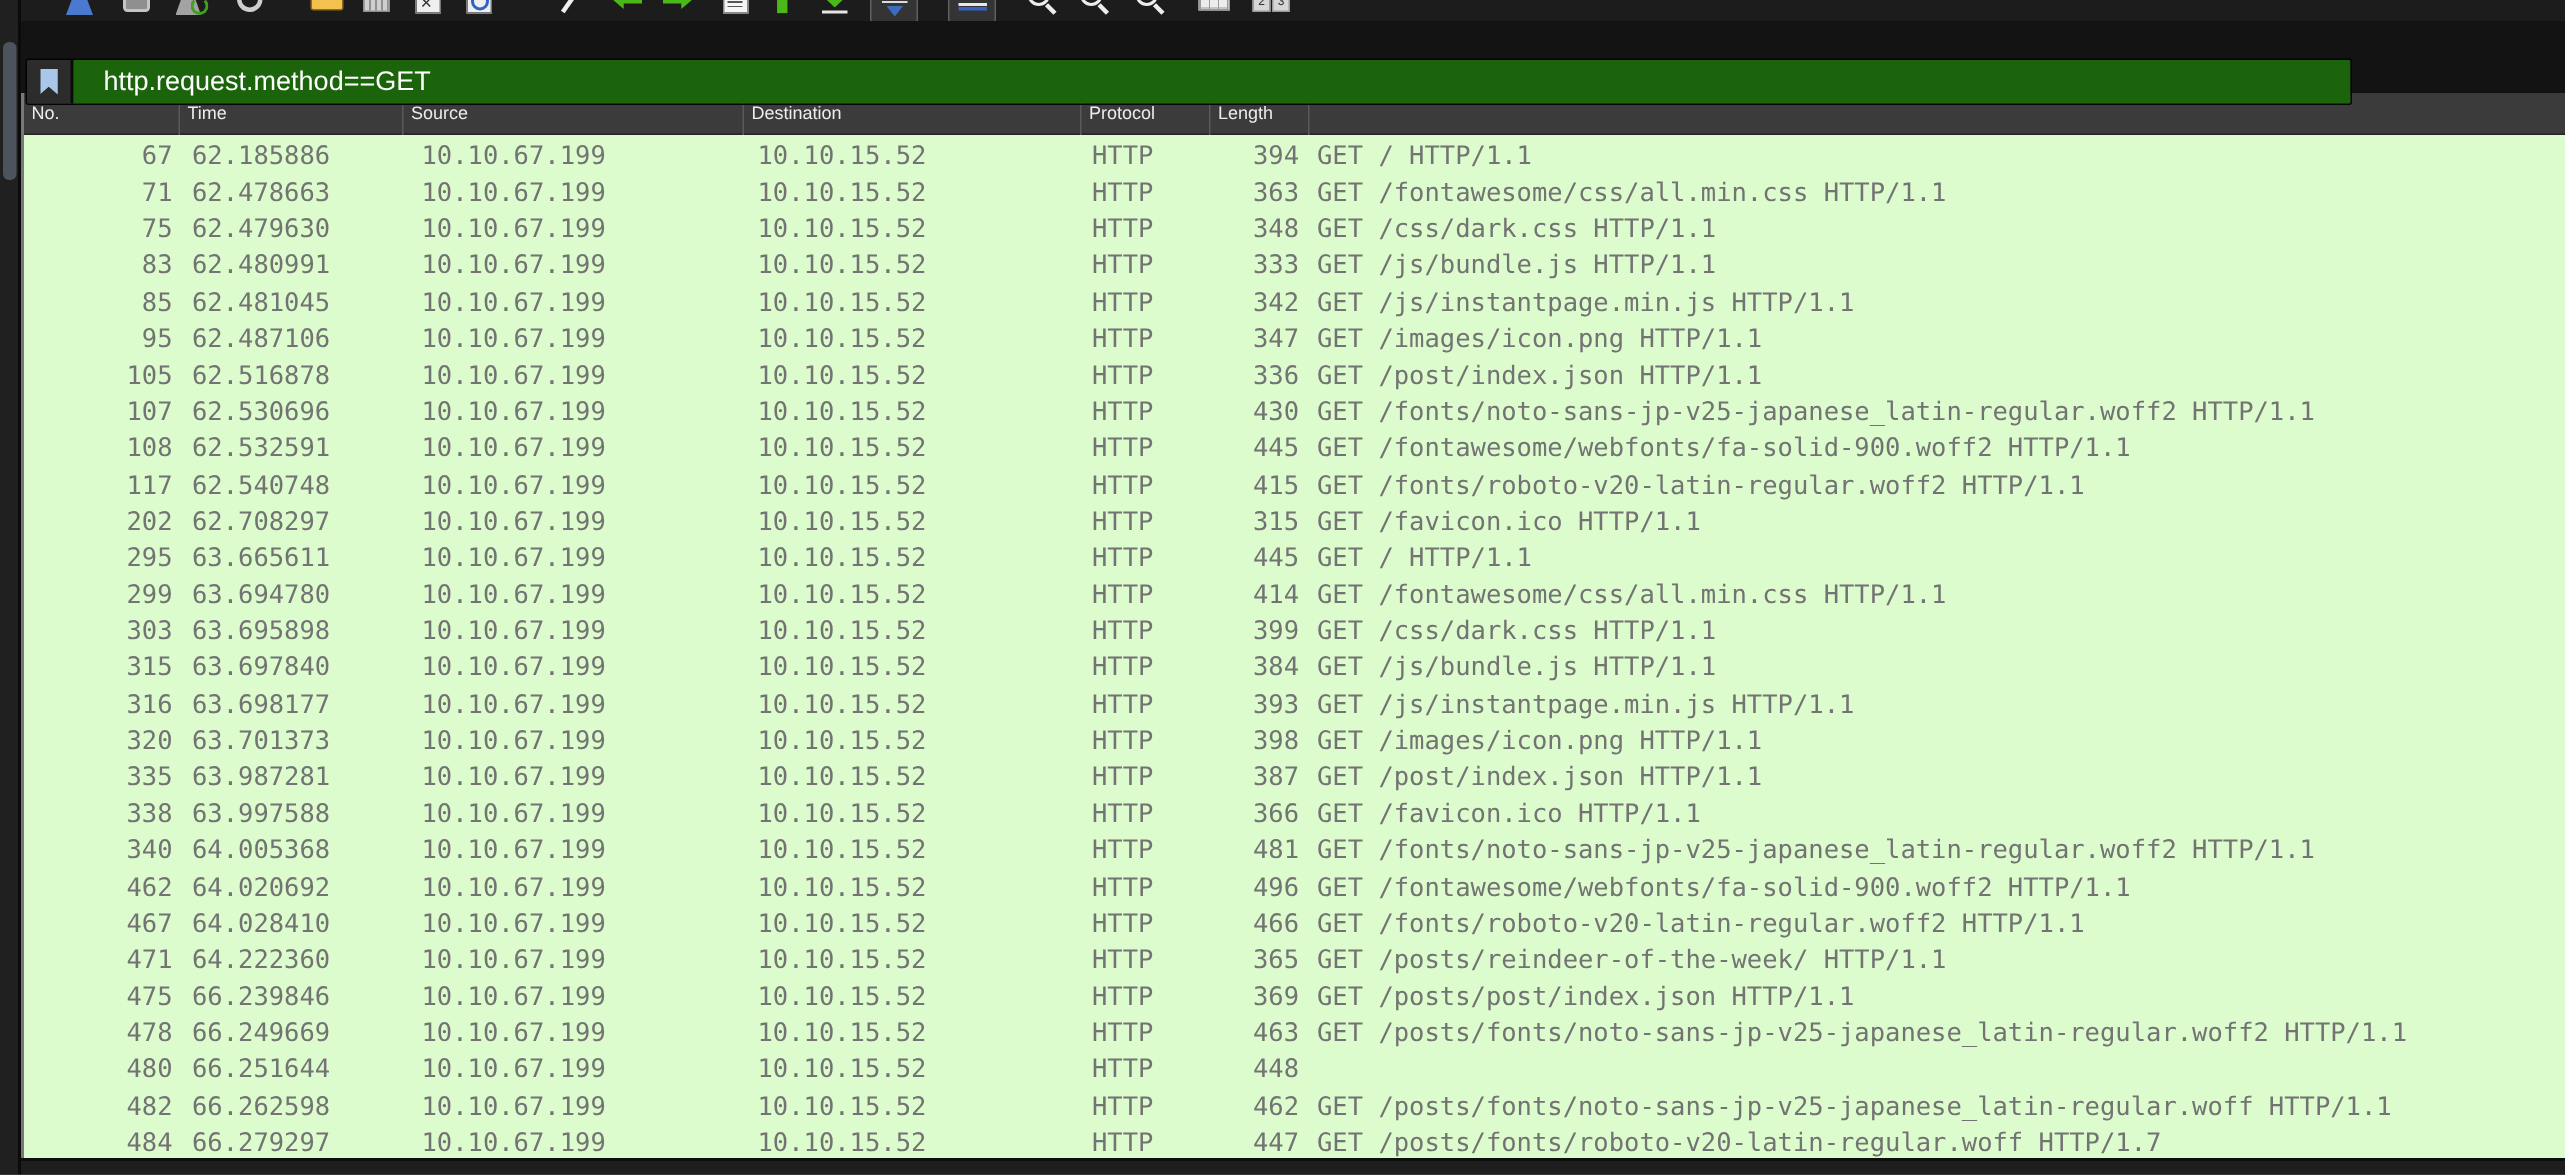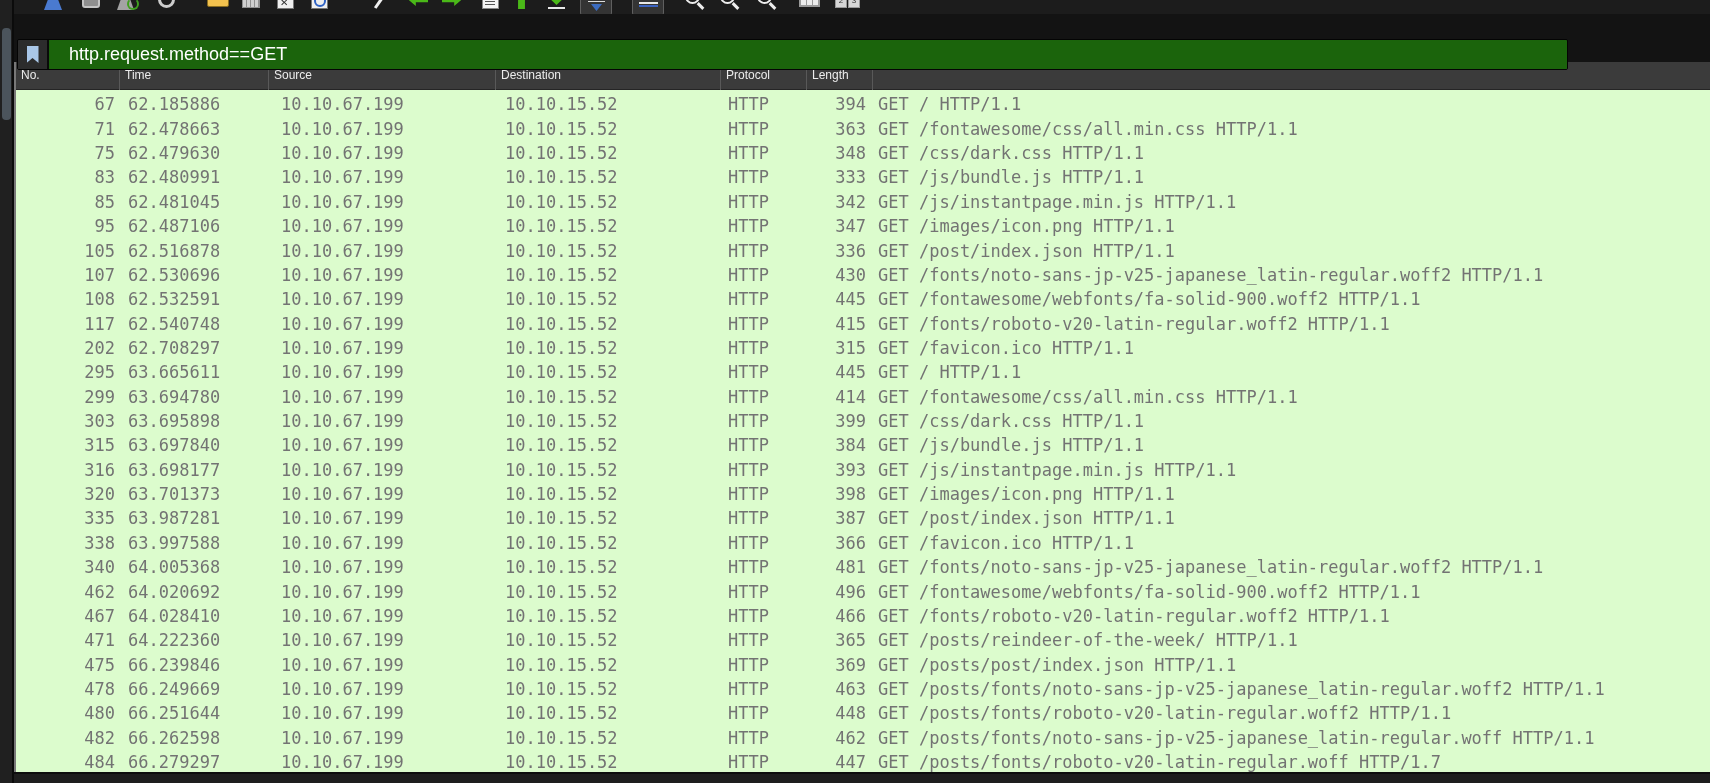--- a/index.html
+++ b/index.html
@@ -354,21 +354,20 @@
           <span class="cell c-len">463</span>
           <span class="cell c-info">GET /posts/fonts/noto-sans-jp-v25-japanese_latin-regular.woff2 HTTP/1.1</span>
         </div>
           <div class="prow">
           <span class="cell c-no">480</span>
           <span class="cell c-time">66.251644</span>
           <span class="cell c-src">10.10.67.199</span>
           <span class="cell c-dst">10.10.15.52</span>
           <span class="cell c-proto">HTTP</span>
           <span class="cell c-len">448</span>
-          <span class="cell c-info">GET /posts/fonts/roboto-v20-latin-regular.woff2 HTTP/1.1</span>
         </div>
           <div class="prow">
           <span class="cell c-no">482</span>
           <span class="cell c-time">66.262598</span>
           <span class="cell c-src">10.10.67.199</span>
           <span class="cell c-dst">10.10.15.52</span>
           <span class="cell c-proto">HTTP</span>
           <span class="cell c-len">462</span>
           <span class="cell c-info">GET /posts/fonts/noto-sans-jp-v25-japanese_latin-regular.woff HTTP/1.1</span>
         </div>

